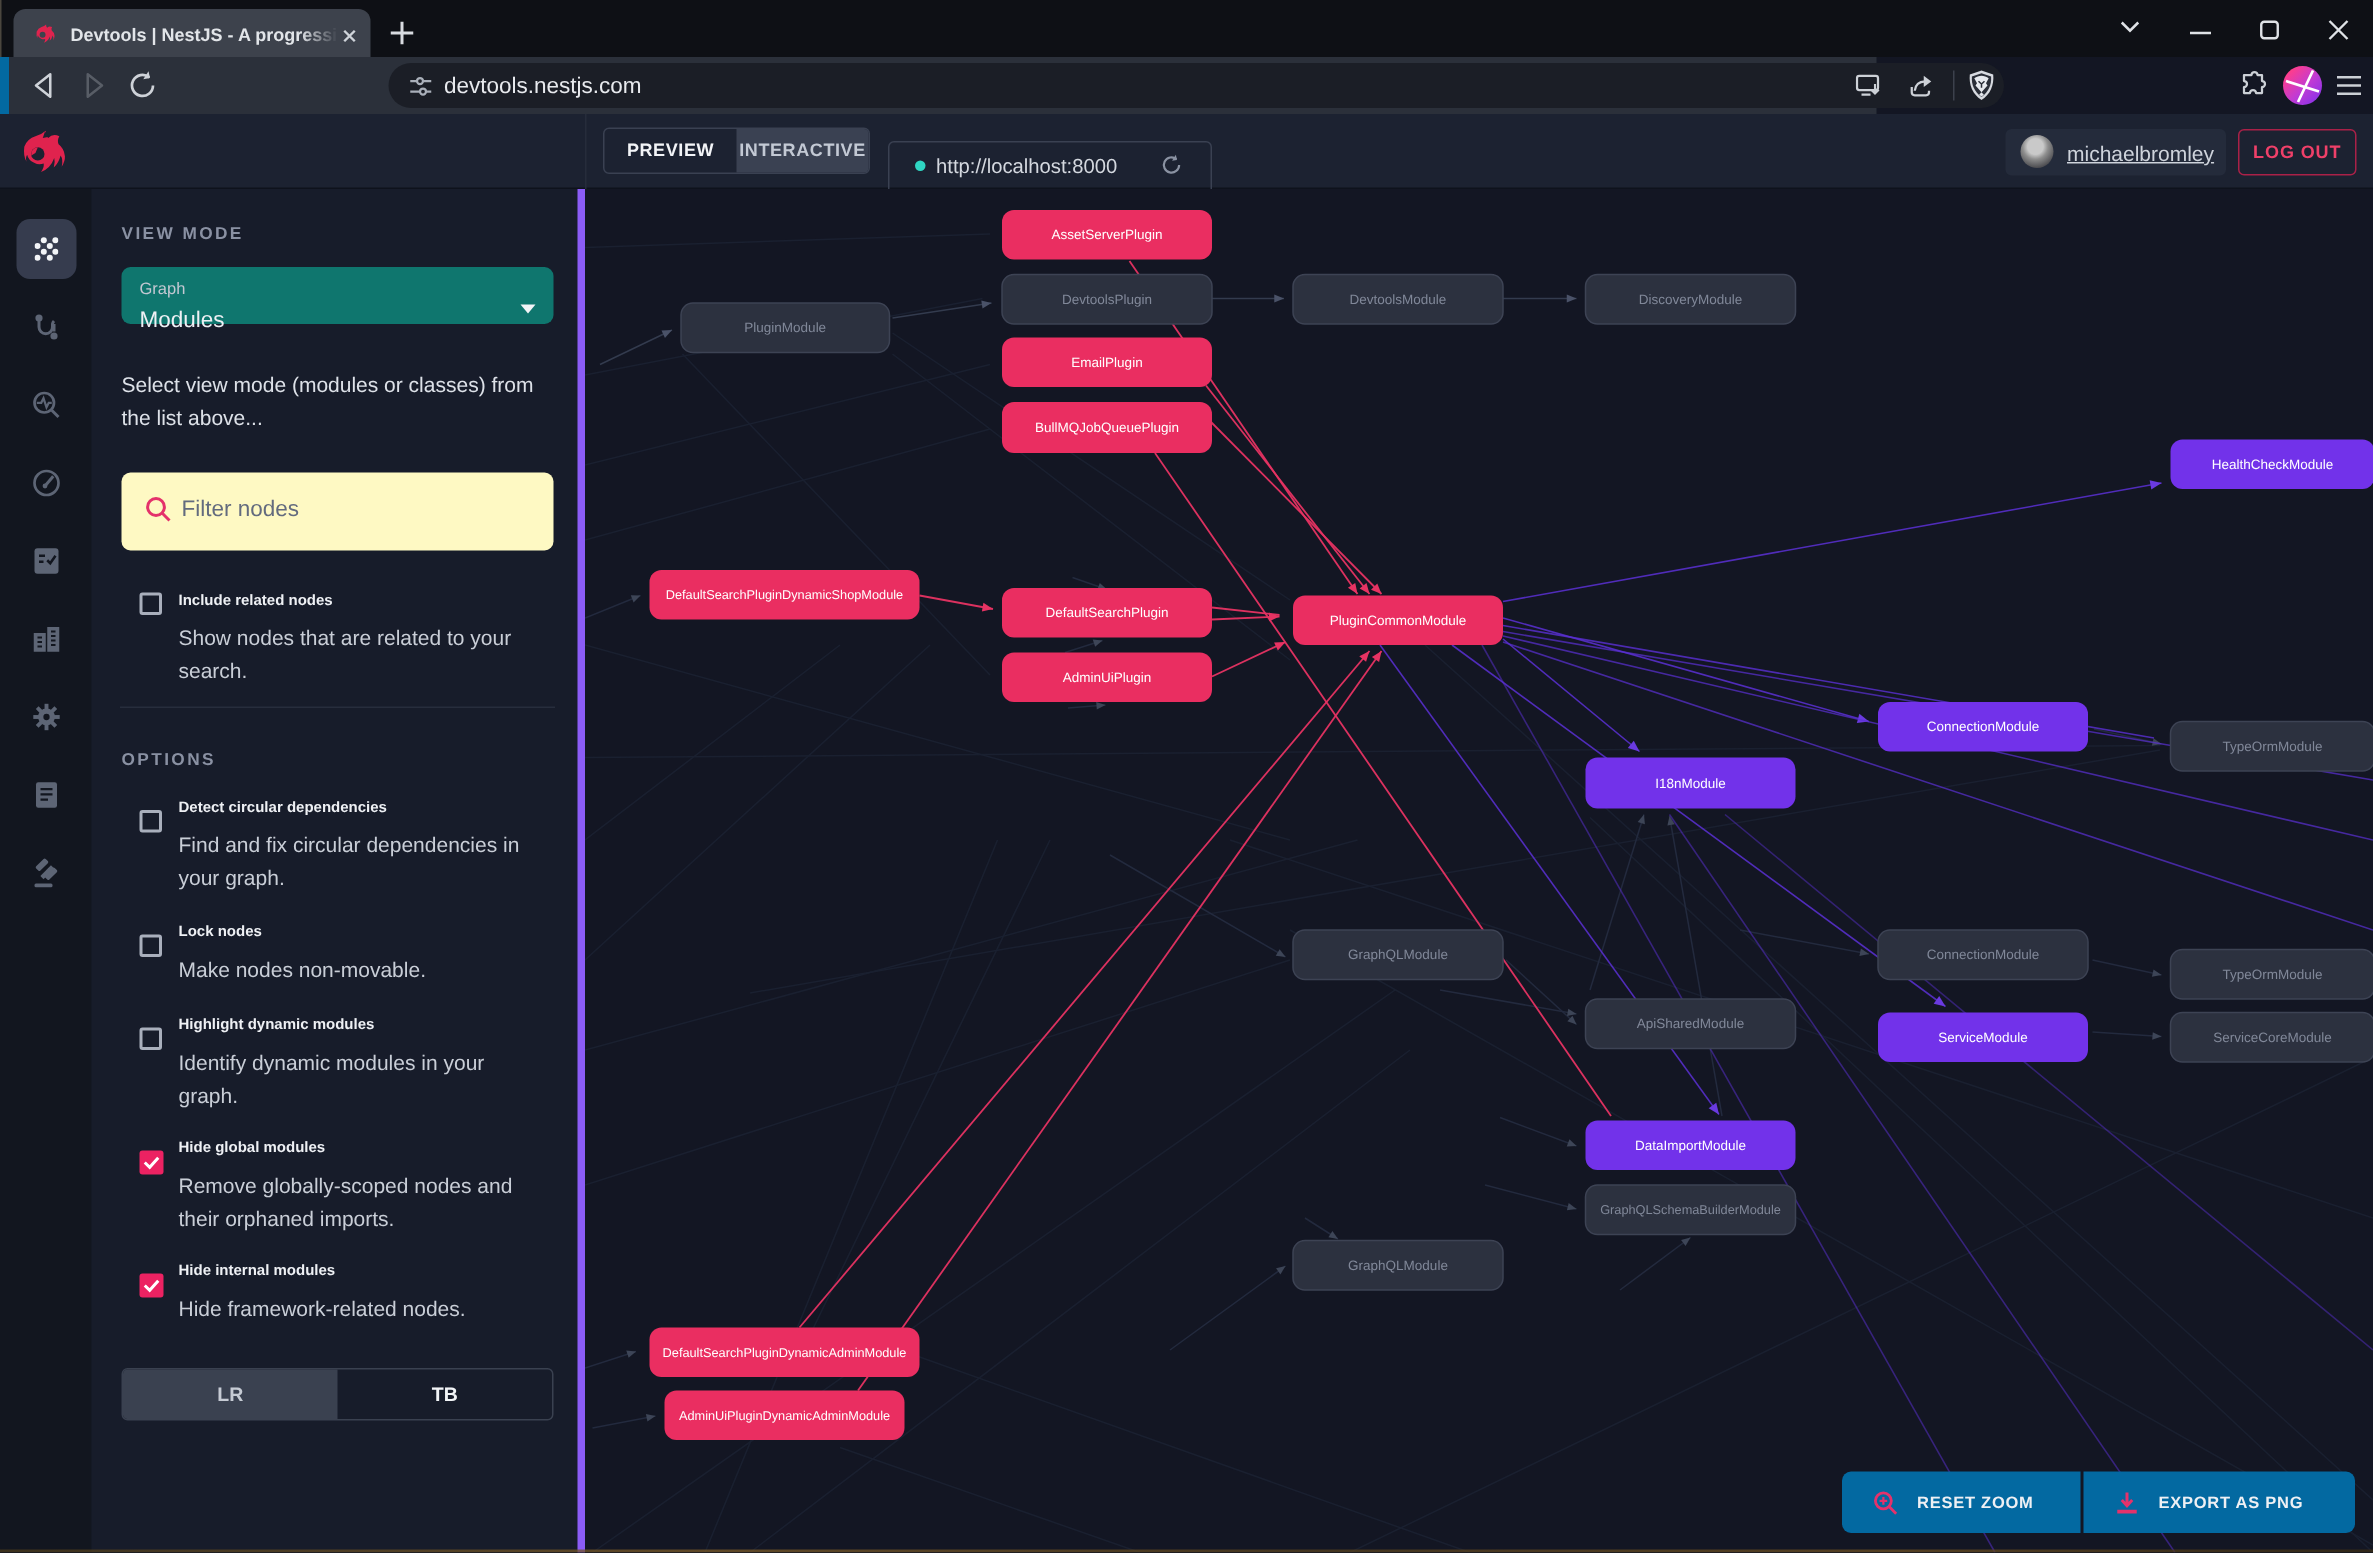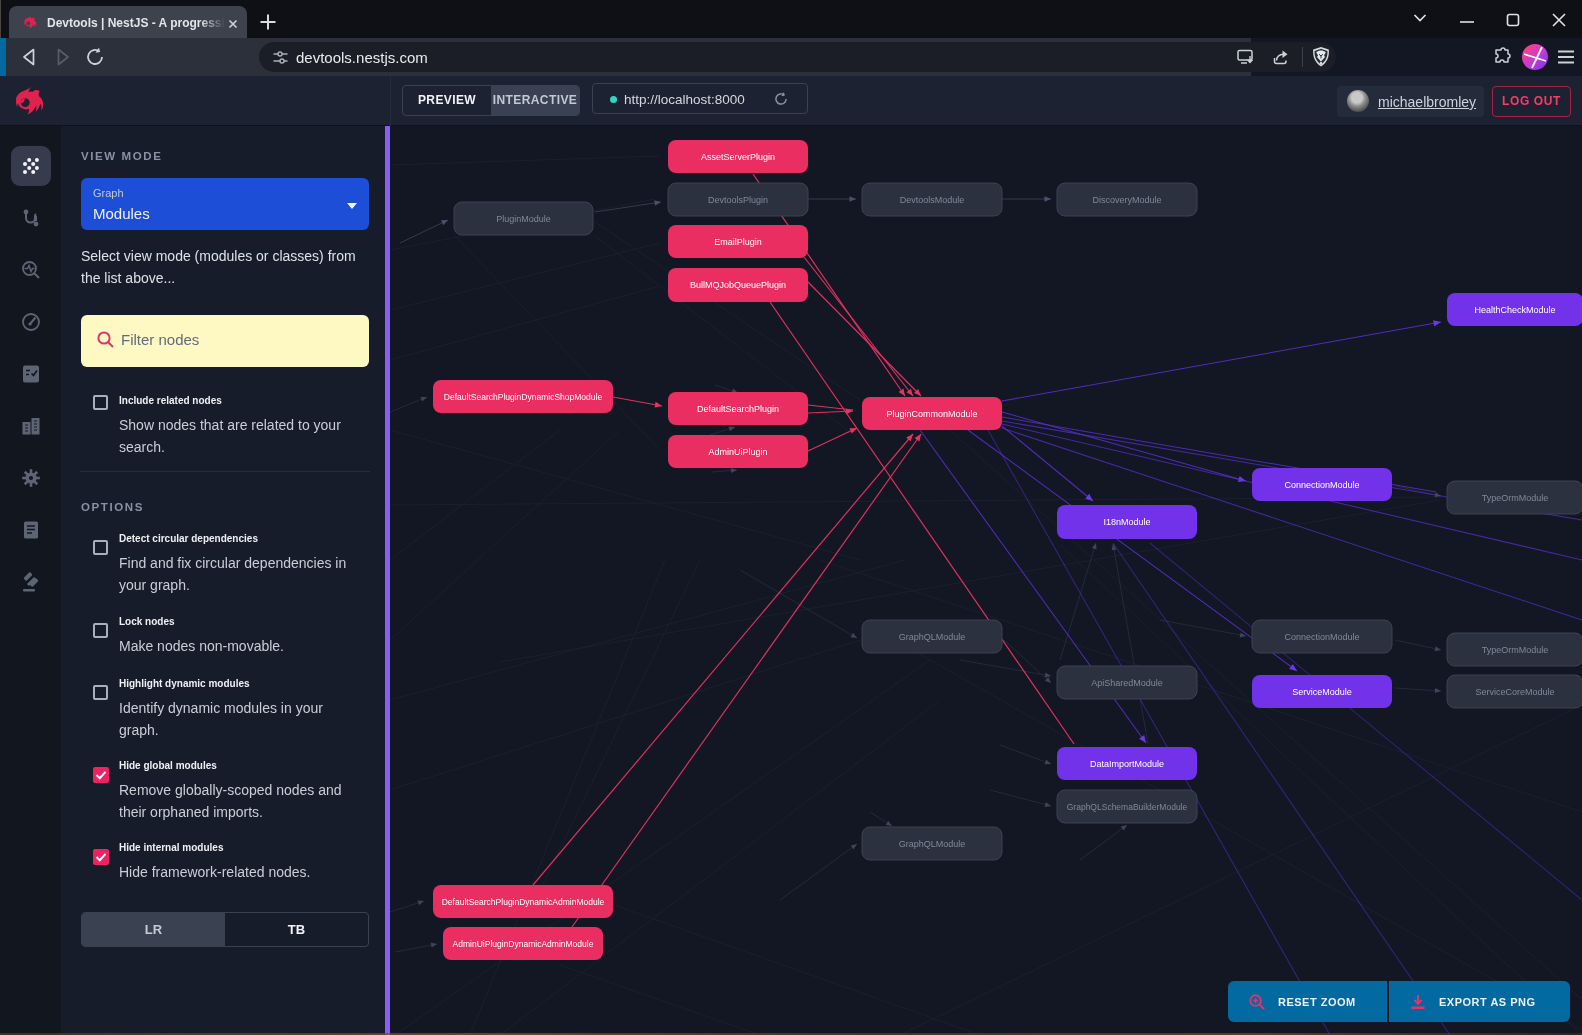--- a/index.html
+++ b/index.html
@@ -21,35 +21,35 @@
 .tbicon { position:absolute; }
 
 
 #app { position:absolute; left:0; top:76px; width:1582px; height:959px; background:#131623; }
 #appheader { position:absolute; left:0; top:0; width:1582px; height:50px; background:#1c2231; border-bottom:1px solid #0e121c;padding-left:15px; }
 #hdivider { position:absolute; left:390px; top:0; width:1px; height:50px; background:#262c3b; }
 #toggle { position:absolute; left:402px; top:9px; width:178px; height:31px; border:1px solid #3a4152; border-radius:4px; display:flex; }
 #toggle .tg { width:89px; line-height:29px; text-align:center; font-size:12px; font-weight:bold; letter-spacing:.4px; }
 #tg-prev { color:#f2f4f7; }
 #tg-int { background:#3a4152; color:#c3c9d4; border-radius:0 3px 3px 0; }
-#urlinput { position:absolute; left:592px; top:7px; width:216px; height:31px; border:1px solid #3a4152; border-radius:4px; }
+#urlinput { position:absolute; left:592px; top:18px; width:216px; height:42px; border:1px solid #3a4152; border-radius:4px; }
 #urlinput .dot { position:absolute; left:17px; top:12px; width:7px; height:7px; border-radius:50%; background:#2fd6c3; }
 #urlinput .txt { position:absolute; left:31px; top:8px; font-size:13.5px; color:#d4d8df; }
 #userbox { position:absolute; left:1337px; top:10px; width:147px; height:31px; background:#242b3b; border-radius:4px; }
 #userbox .av { position:absolute; left:10px; top:4px; width:22px; height:22px; border-radius:50%; background:radial-gradient(circle at 45% 35%, #c9c9c9 0 28%, #8e8e8e 45%, #4e4e52 75%); }
 #userbox .nm { position:absolute; left:41px; top:8px; font-size:14px; color:#ced3db;text-decoration:underline; }
 #logout { position:absolute; left:1492px; top:10px; width:79px; height:31px; border:1px solid #aa2148; border-radius:4px; color:#ef4069; font-size:12px; font-weight:bold; letter-spacing:.6px; text-align:center; line-height:29px; }
 
 #iconbar { position:absolute; left:0; top:50px; width:61px; height:909px; background:#12161f; }
 #iconbar .act { position:absolute; left:11px; top:20px; width:40px; height:40px; background:#363c4e; border-radius:9px; }
 #iconbar svg { position:absolute; left:20px; }
 
 #panel { position:absolute; left:61px; top:50px; width:329px; height:909px; background:#171c2a; border-right:5px solid #8b5cf6; }
 .sechdr { position:absolute; left:20px; font-size:11.5px; font-weight:bold; letter-spacing:1.6px; color:#8a91a3; }
-#dropdown { position:absolute; left:20px; top:52px; width:288px; height:52px; background:#1d4ed8; border-radius:6px;text-align:right; }
+#dropdown { position:absolute; left:20px; top:52px; width:288px; height:38px; background:#0f766e; border-radius:6px;text-align:right; }
 #dropdown .sm { position:absolute; left:12px; top:9px; font-size:11px; color:#c3c8d2; }
 #dropdown .lg { position:absolute; left:12px; top:27px; font-size:15px; color:#eef0f4; }
 #dropdown .caret { position:absolute; right:12px; top:25px; width:0; height:0; border-left:5.5px solid transparent; border-right:5.5px solid transparent; border-top:6.5px solid #f2f4f7; }
 .ptext { position:absolute; left:20px; font-size:14px; color:#dde1e8; line-height:22px; }
 #filter { position:absolute; left:20px; top:189px; width:288px; height:52px; background:#fef9c3; border-radius:6px; }
 #filter .ph { position:absolute; left:40px; top:16px; font-size:15px; color:#636b7e; }
 .cb { position:absolute; left:32px; width:15px; height:15px; border:2px solid #a9afbc; border-radius:2px; }
 .cb.on { border:none; background:#ec2262; width:16px; height:16px; }
 .cbt { position:absolute; left:58px; font-size:10px; font-weight:bold; color:#eef0f4; }
 .cbd { position:absolute; left:58px; font-size:14px; color:#c9ced7; line-height:22px; }

